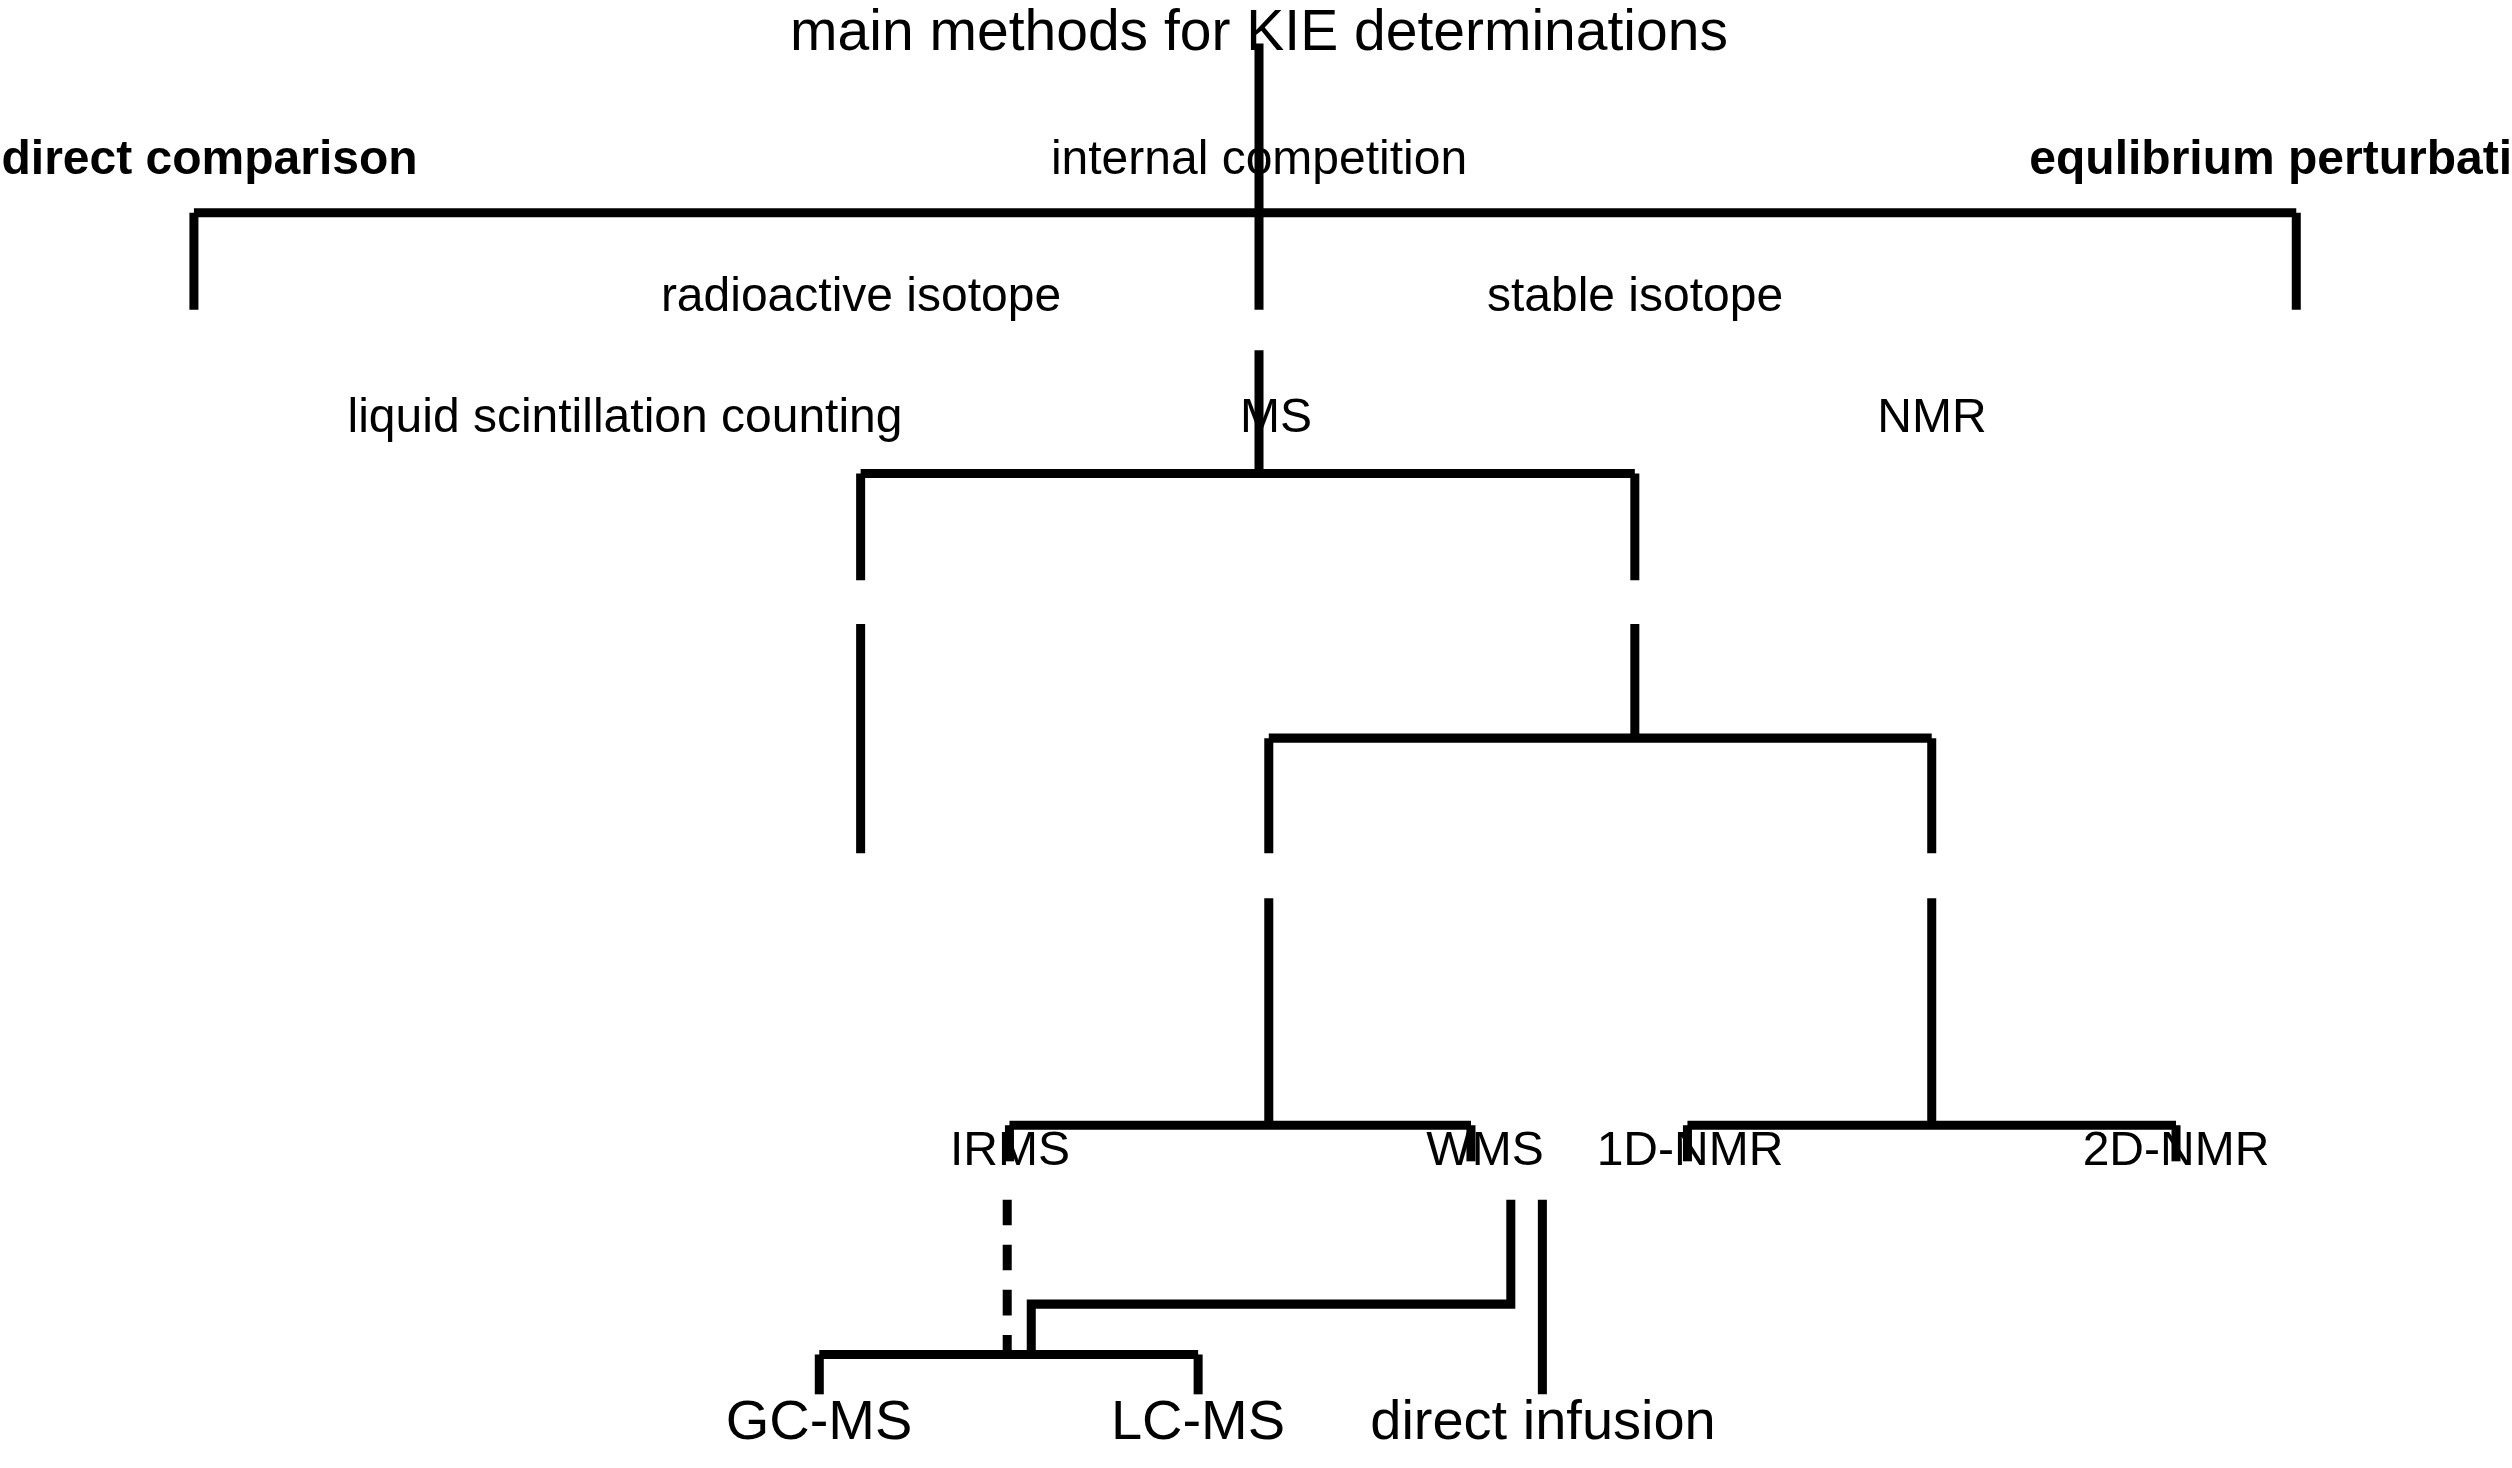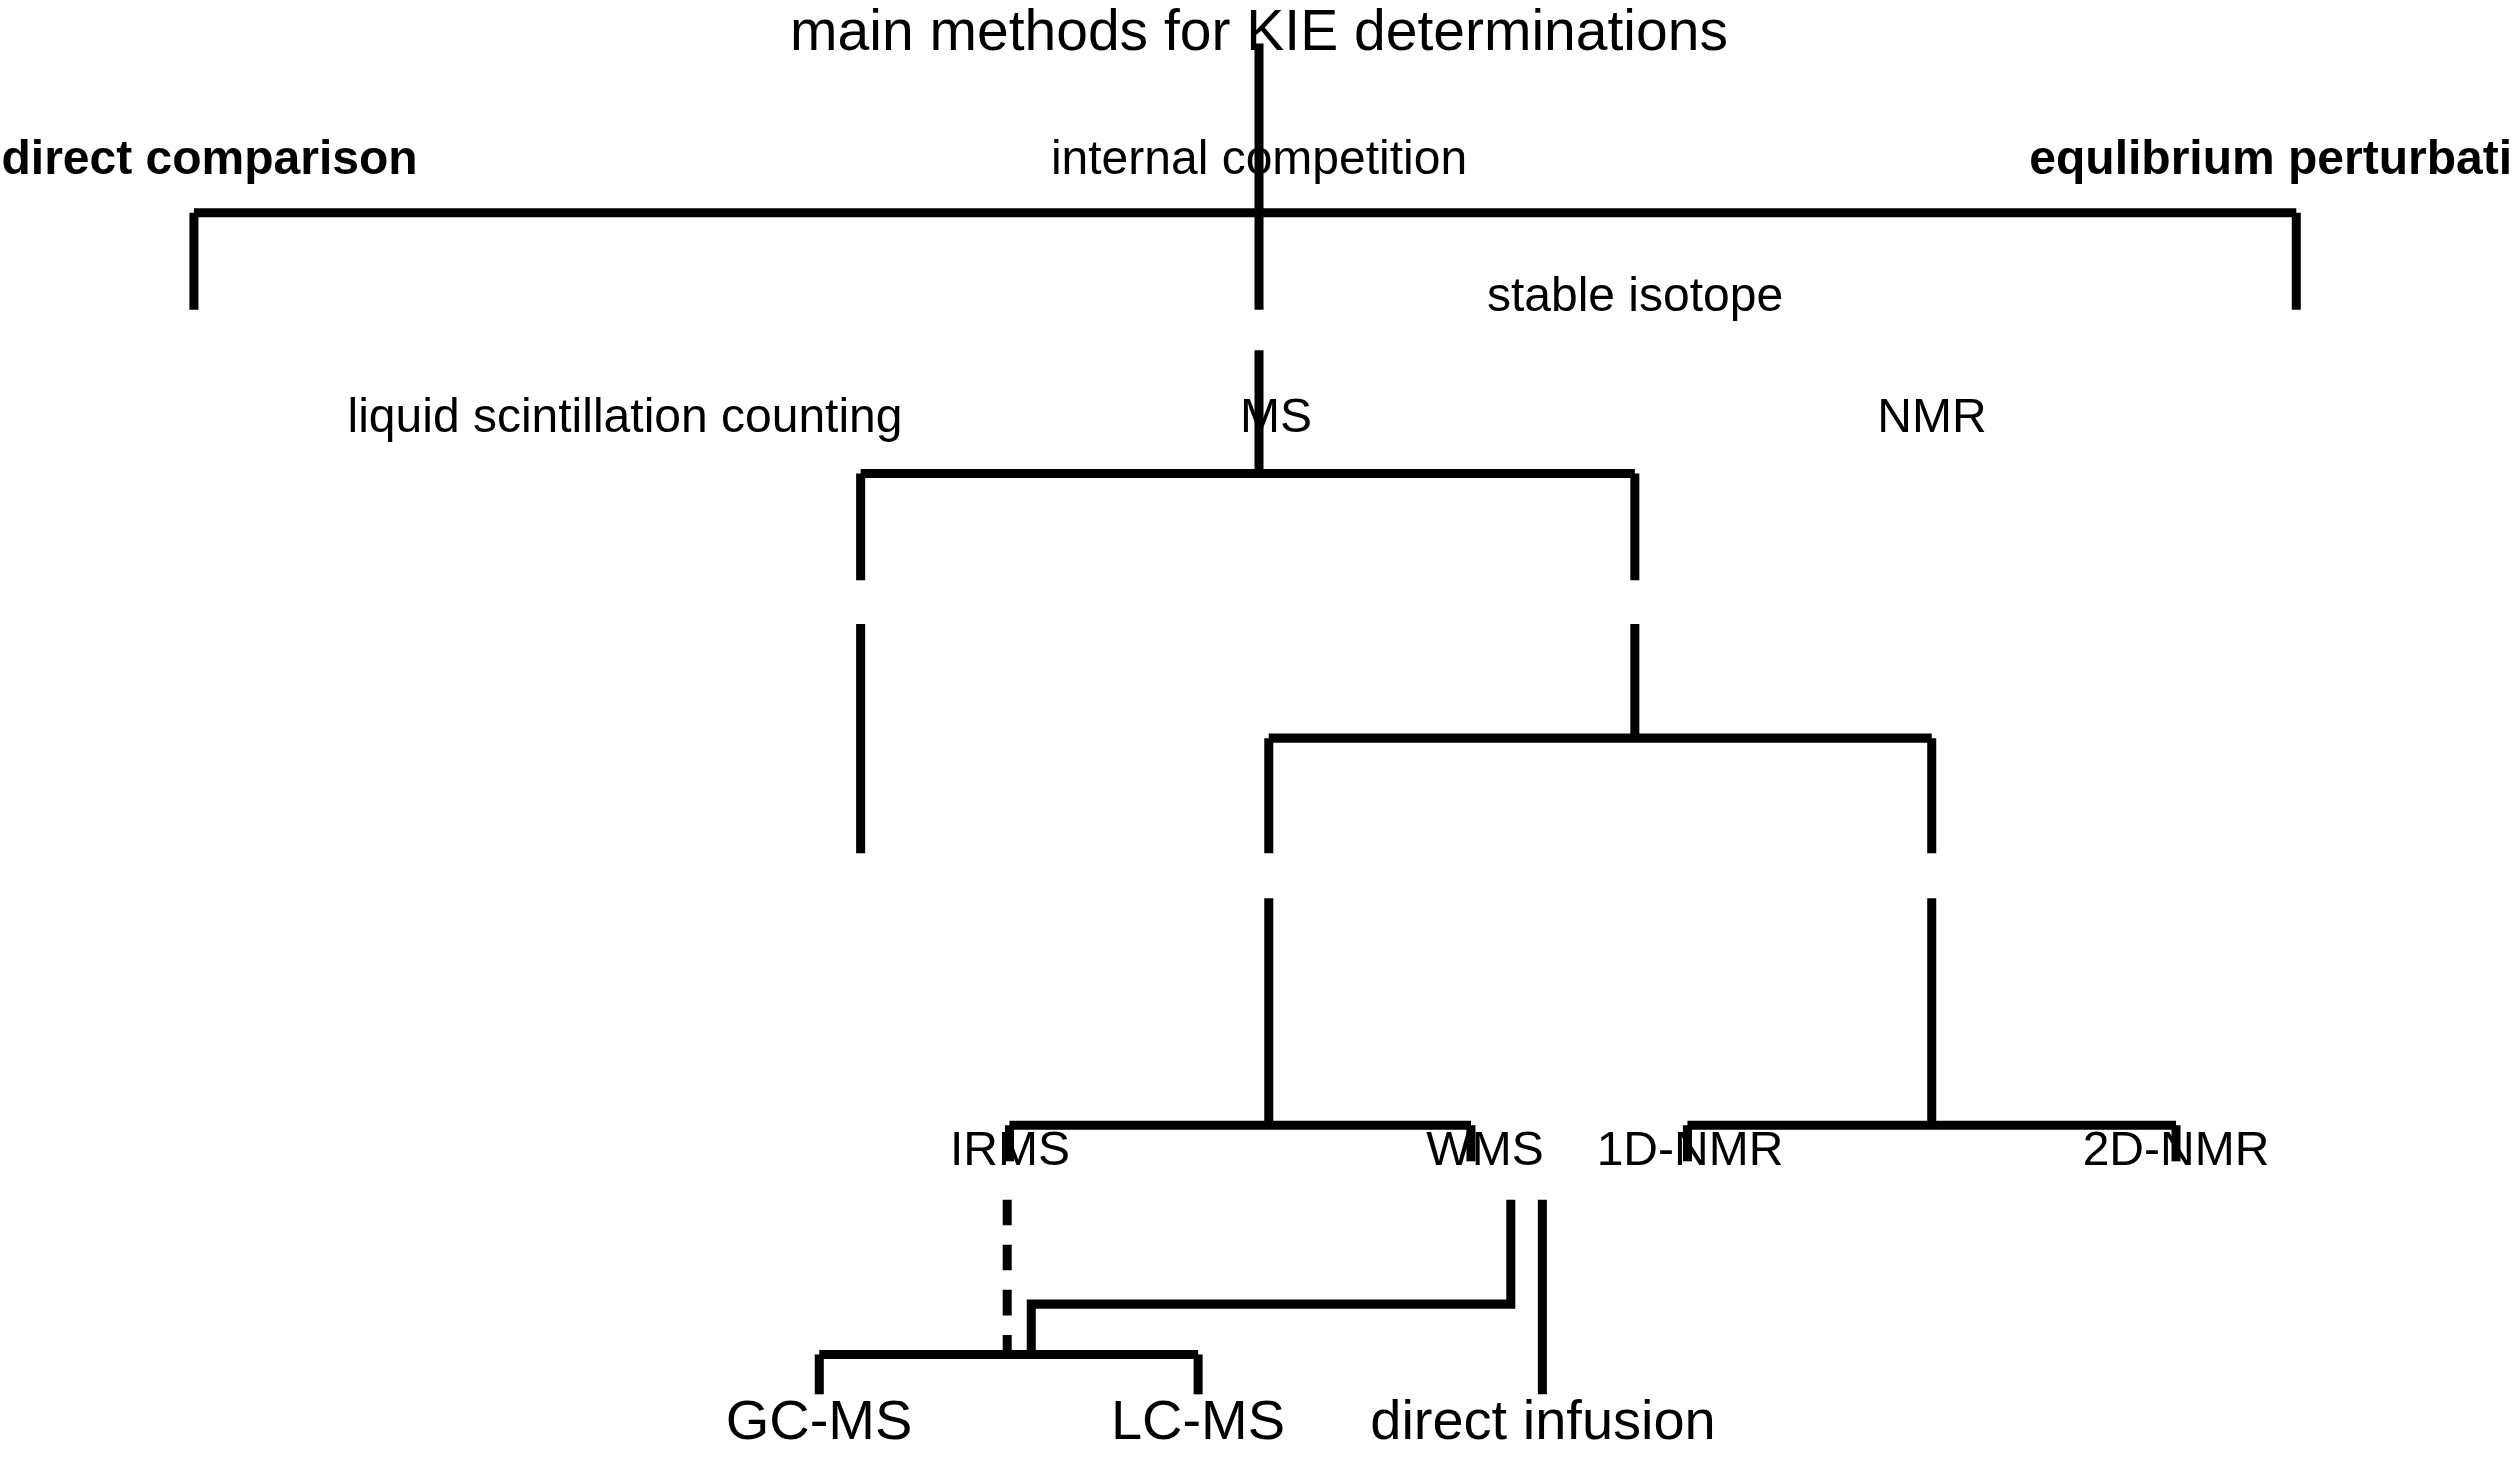--- a/index.html
+++ b/index.html
@@ -67,20 +67,21 @@
   </svg>
 
   <div class="node n-title ctr" style="left:1259px;top:2px;">main methods for KIE determinations</div>
 
   <div class="node n-l2" style="left:1.5px;top:134px;">direct comparison</div>
 
   <div class="node n-l2c ctr" style="left:1259px;top:134px;">internal competition</div>
 
   <div class="node n-l2 ctr" style="left:2300px;top:134px;">equlibrium perturbation</div>
 
+  <div class="node n-l3 ctr" style="left:861px;top:271px;">radioactive isotope</div>
 
   <div class="node n-l3 ctr" style="left:1635px;top:271px;">stable isotope</div>
 
   <div class="node n-l4 ctr" style="left:625px;top:392px;">liquid scintillation counting</div>
 
   <div class="node n-l4 ctr" style="left:1269px;top:392px;margin-left:7px;">MS</div>
 
   <div class="node n-l4 ctr" style="left:1932px;top:392px;">NMR</div>
 
   <div class="node n-l5 ctr" style="left:1010px;top:1125px;">IRMS</div>

